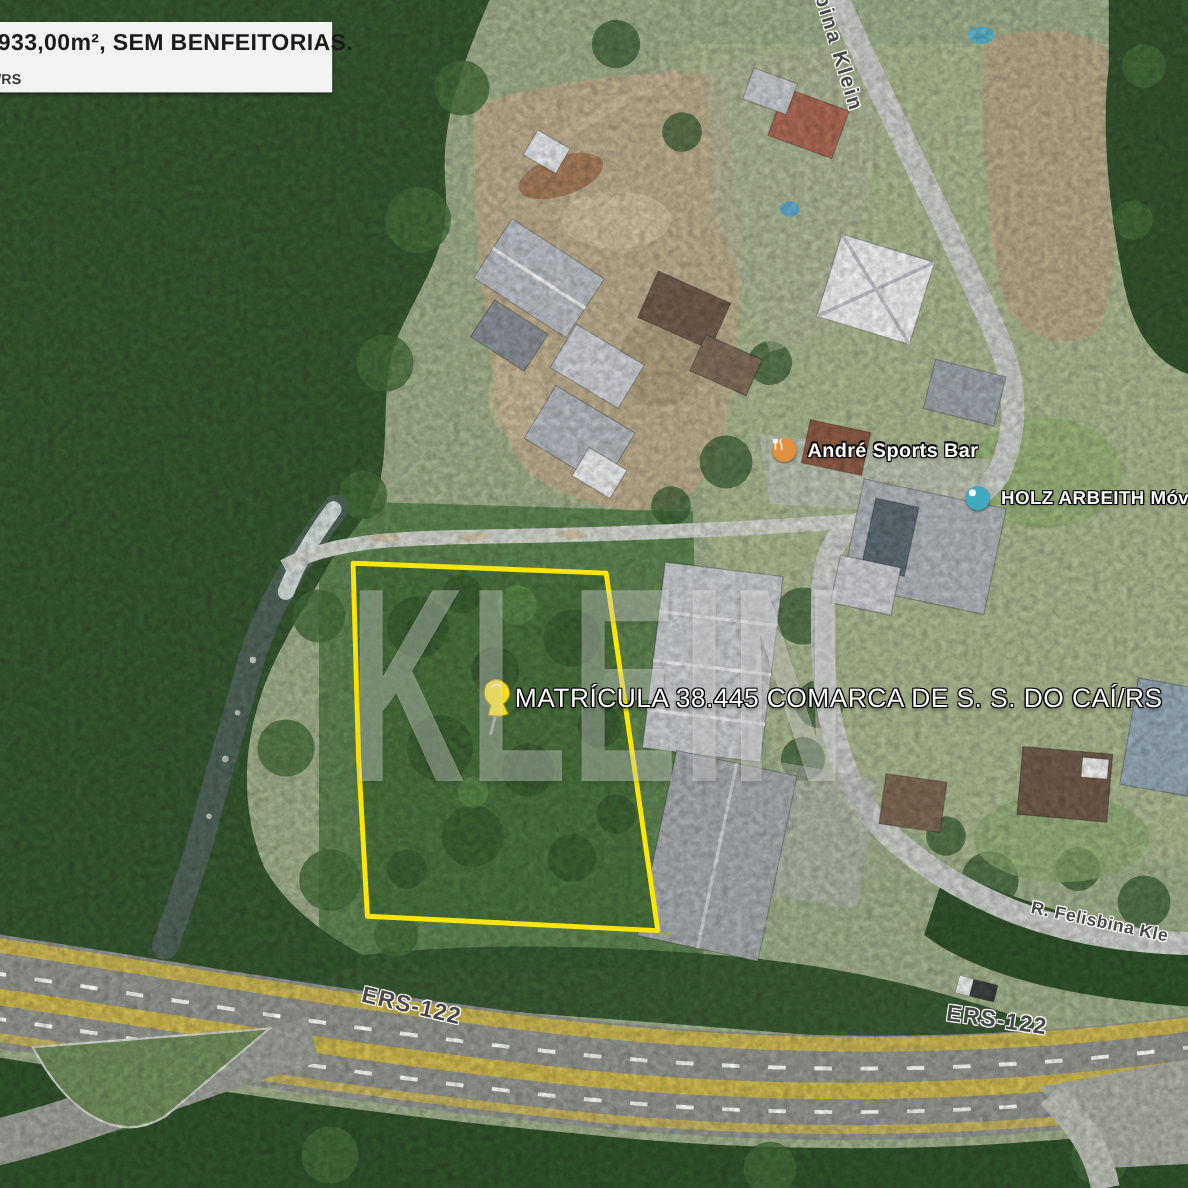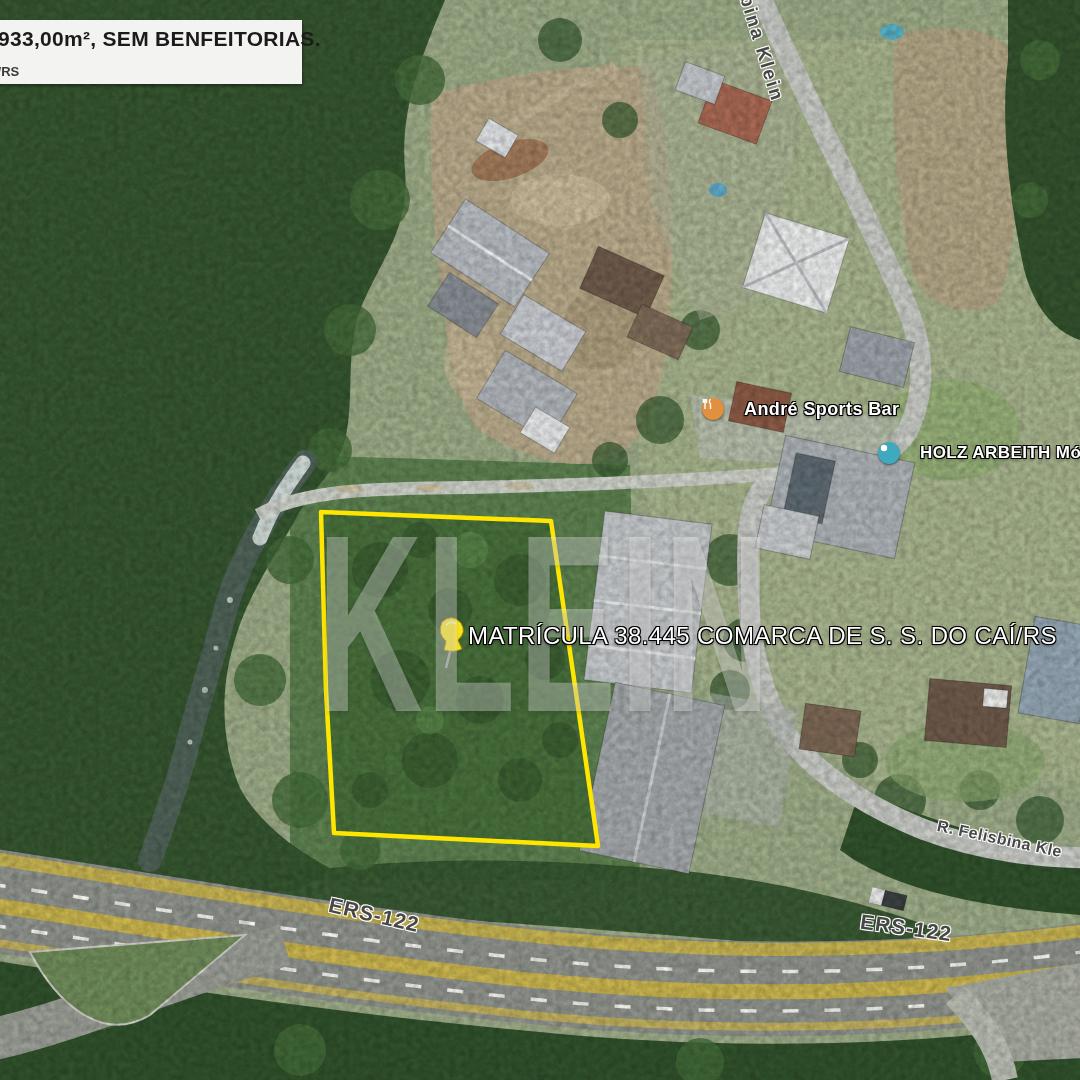--- a/index.html
+++ b/index.html
@@ -14,21 +14,21 @@
   .info-box{
     left:-10px;top:20px;width:312px;height:64px;background:#f3f4f1;
     box-shadow:1px 2px 3px rgba(0,0,0,.4);color:#1b1b1b;
   }
   .info-line1{position:absolute;left:8px;top:7px;font-size:21px;font-weight:bold;letter-spacing:.3px;}
   .info-line2{position:absolute;left:4px;bottom:5px;font-size:13px;font-weight:bold;color:#3a3a3a;}
   .street-vertical{
     left:756px;top:-8px;transform:rotate(73deg);transform-origin:left top;
     font-size:19px;font-weight:bold;letter-spacing:2px;
   }
-  .poi{display:flex;align-items:center;gap:20px;}
+  .poi{display:flex;align-items:center;gap:10px;}
   .poi-bar{left:702px;top:398px;}
   .poi-holz{left:878px;top:442px;}
   .poi-label{font-size:18px;font-weight:bold;letter-spacing:.4px;}
   .poi-label-sm{font-size:17px;}
   .matricula{left:468px;top:622px;font-size:24px;font-weight:normal;letter-spacing:.4px;}
   .wm-klein{
     left:545px;top:498px;font-size:252px;line-height:1;font-weight:bold;letter-spacing:6px;
     transform:translateX(-50%) scaleX(.58);color:rgba(255,255,255,.32);
     text-shadow:0 2px 6px rgba(0,0,0,.15);
   }

